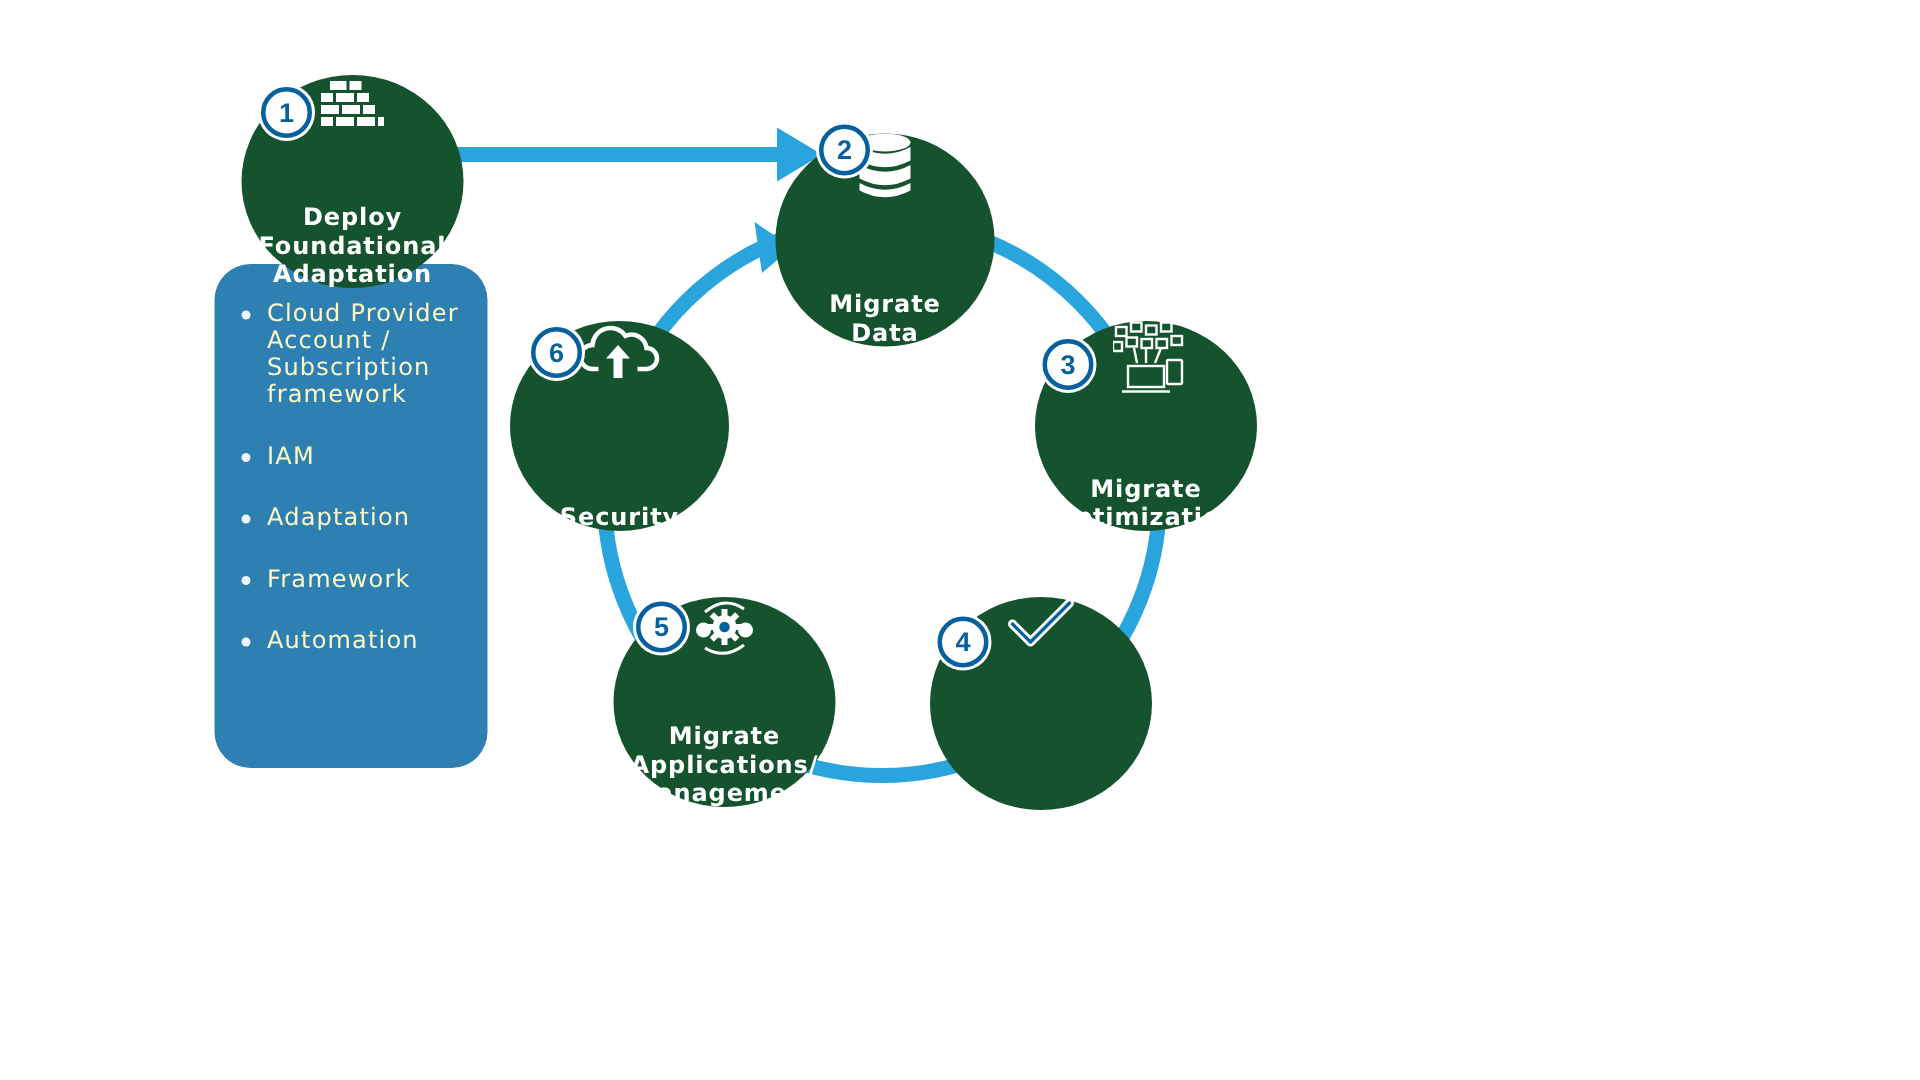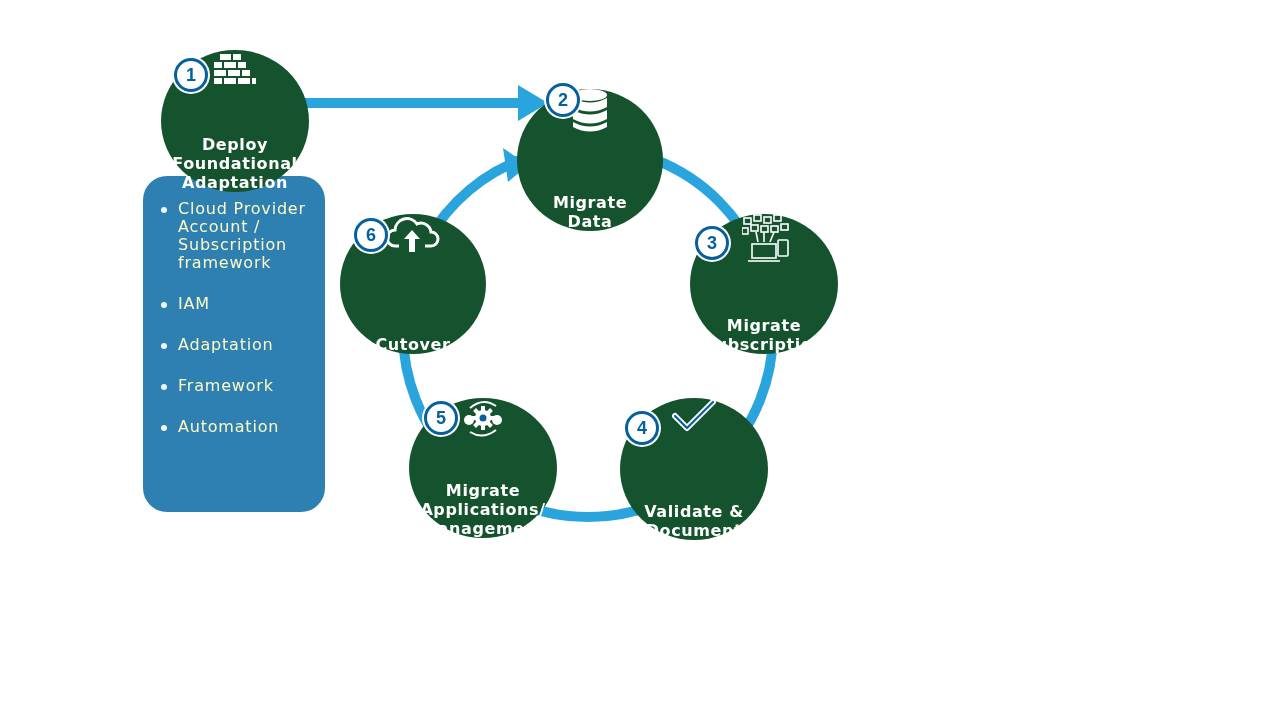--- a/index.html
+++ b/index.html
@@ -93,34 +93,30 @@
       <line x1="14" y1="18" x2="16" y2="28"></line>
         <line x1="22" y1="18" x2="22" y2="28"></line>
         <line x1="32" y1="18" x2="28" y2="28"></line>
       <rect x="10" y="30" width="24" height="14"></rect>
         <line x1="6" y1="47" x2="38" y2="47"></line>
       <rect x="36" y="26" width="10" height="16" rx="1"></rect>
     </g>
   </svg>
   <div class="label">
     <div>Migrate</div>
-    <div>Subscription</div>
+    <div>Optimization</div>
   </div>
 </div>
 <div class="badge" style="left:695px;top:226px;">3</div>
 
 <div class="node" style="left:620px;top:398px;width:148px;height:142px;">
   <svg class="icon" width="44" height="34" viewBox="0 0 44 34" style="margin-bottom:14px">
     <path d="M3 18 L15 30 L41 4" fill="none" stroke="#fff" stroke-width="6" stroke-linejoin="round" stroke-linecap="round"></path>
     <path d="M3 18 L15 30 L41 4" fill="none" stroke="#06609e" stroke-width="2.2" stroke-linejoin="round" stroke-linecap="round"></path>
   </svg>
-  <div class="label">
-    <div>Validate &amp;</div>
-    <div>Document</div>
-  </div>
 </div>
 <div class="badge" style="left:625px;top:411px;">4</div>
 
 <div class="node" style="left:409px;top:398px;width:148px;height:140px;">
   <svg class="icon" width="46" height="40" viewBox="0 0 46 40" style="margin-bottom:6px">
     <g fill="#fff">
       <circle cx="23" cy="20" r="8"></circle>
       <rect x="21" y="8" width="4" height="24"></rect>
         <rect x="11" y="18" width="24" height="4"></rect>
       <rect x="21" y="8" width="4" height="24" transform="rotate(45 23 20)"></rect>
@@ -139,16 +135,16 @@
   </div>
 </div>
 <div class="badge" style="left:424px;top:401px;">5</div>
 
 <div class="node" style="left:340px;top:214px;width:146px;height:140px;">
   <svg class="icon" width="56" height="40" viewBox="0 0 56 40" style="margin-bottom:12px">
     <path d="M14 32 H10 A8 8 0 0 1 10 16 A12 12 0 0 1 32 10 A10 10 0 0 1 46 18 A7 7 0 0 1 46 32 H40" fill="none" stroke="#fff" stroke-width="3"></path>
     <polygon points="27,16 19,25 24,25 24,38 30,38 30,25 35,25" fill="#fff"></polygon>
   </svg>
   <div class="label">
-    <div>Cutover</div>
+    <div>Security</div>
   </div>
 </div>
 <div class="badge" style="left:354px;top:218px;">6</div>
 
 </body></html>

